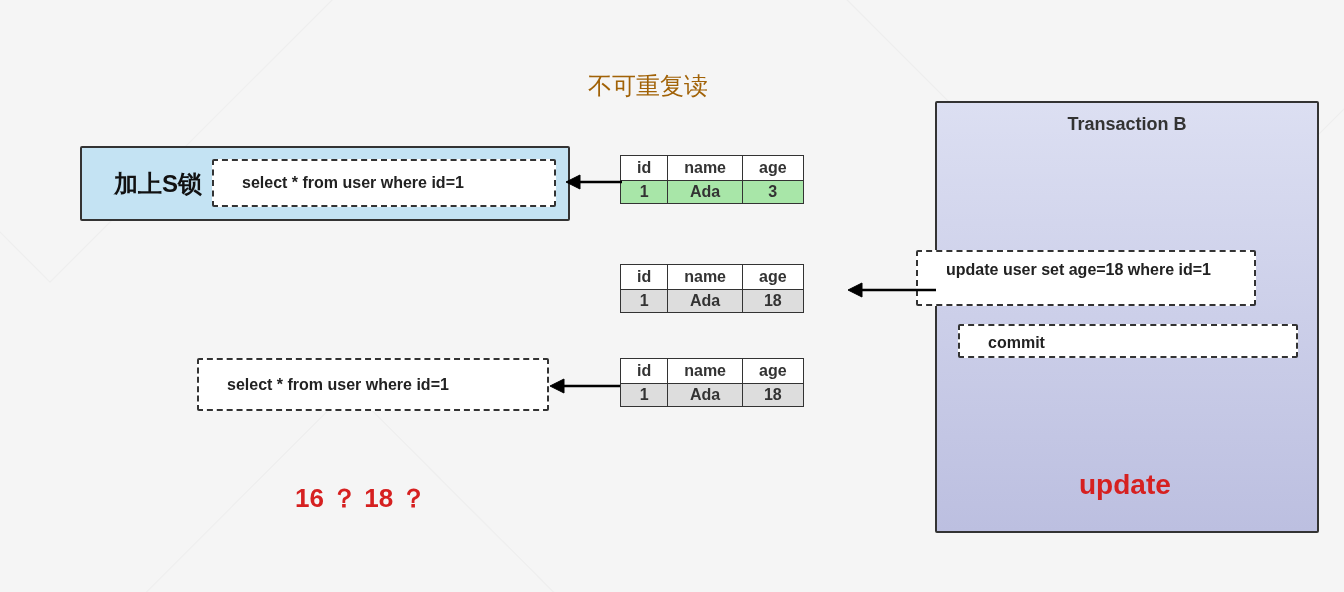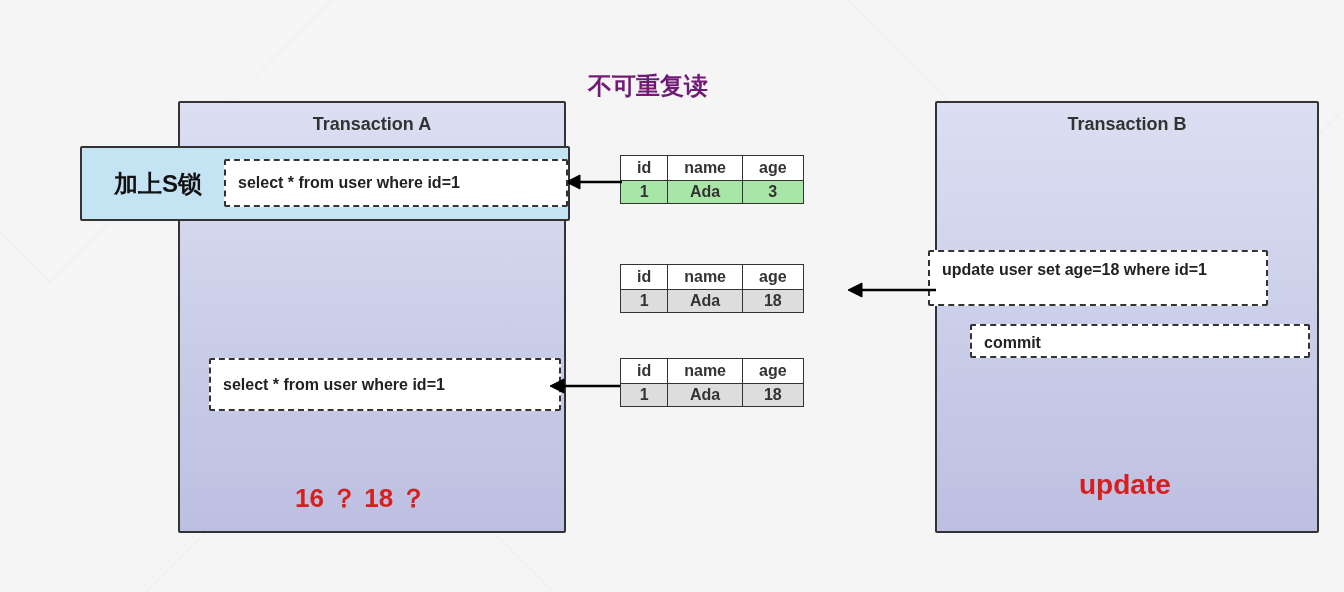--- a/index.html
+++ b/index.html
@@ -22,22 +22,22 @@
   .container {
     position: relative;
     width: 100%;
     height: 100%;
   }
   .title {
     position: absolute;
     left: 588px;
     top: 70px;
     font-size: 24px;
-    font-weight: bold;
-    color: #701a75;
+    font-weight: normal;
+    color: #a16207;
   }
   .panel {
     position: absolute;
     border: 2px solid #333;
     background: linear-gradient(to bottom, #dcdff2, #bcbfe0);
     border-radius: 2px;
   }
   .panel-a {
     left: 178px;
     top: 101px;
@@ -72,26 +72,25 @@
   .lock-label {
     font-size: 24px;
     font-weight: bold;
     color: #111;
     padding: 0 16px 0 32px;
     white-space: nowrap;
   }
   .dashed-box {
     border: 2.5px dashed #333;
     background: #fff;
-    padding: 8px 12px;
+    padding: 8px 28px;
     font-size: 16px;
     font-weight: bold;
     color: #222;
     border-radius: 2px;
-    margin-left: 12px;
   }
   .sql-box-1 {
     position: absolute;
     left: 212px;
     top: 159px;
     width: 344px;
     height: 48px;
     z-index: 2;
     display: flex;
     align-items: center;
@@ -171,23 +170,20 @@
 <body>
 
 <div class="bg-poly" style="left:-150px; top:-200px;"></div>
 <div class="bg-poly" style="left:900px; top:-300px; width:500px; height:500px;"></div>
 <div class="bg-poly" style="left:200px; top:450px; width:300px; height:300px;"></div>
 
 <div class="container">
 
   <div class="title">不可重复读</div>
 
-  <div class="panel panel-a">
-    <div class="panel-title">Transaction A</div>
-  </div>
 
   <div class="panel panel-b">
     <div class="panel-title">Transaction B</div>
   </div>
 
   <div class="lock-box">
     <span class="lock-label">加上S锁</span>
   </div>
 
   <div class="dashed-box sql-box-1">select * from user where id=1</div>

